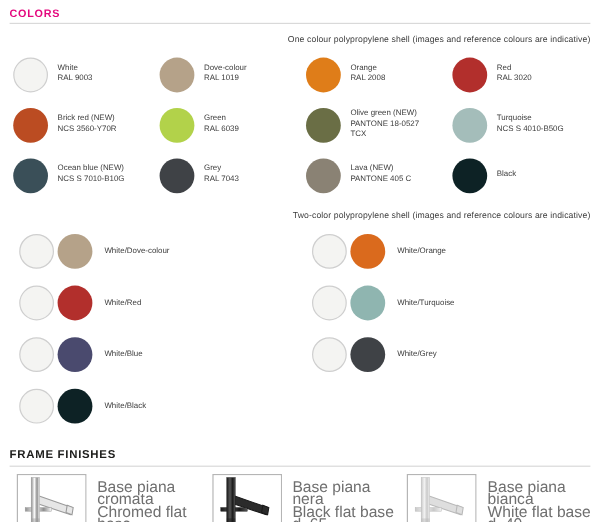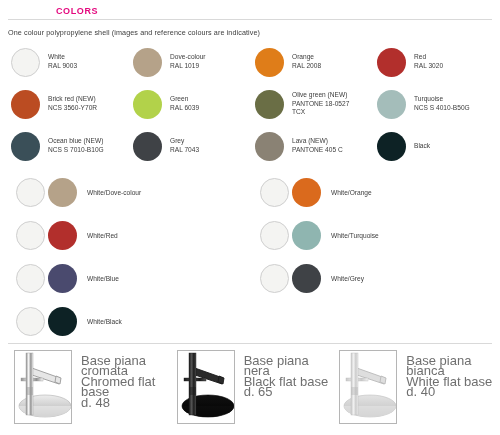--- a/index.html
+++ b/index.html
@@ -16,33 +16,34 @@
     overflow: hidden;
   }
 
   
   .section-head {
     font-size: 9px;
     font-weight: bold;
     letter-spacing: 0.6px;
     padding: 6px 8px 3px 8px;
   }
-  .section-head.colors { color: #e4087e; margin-left: 48px; }
+  .section-head.colors { color: #e4087e; }
   .section-head.frame  { color: #1d1d1b; font-size: 9.5px; }
   .rule {
     height: 1px;
     background: #d9d9d9;
     margin: 0 8px 0 8px;
   }
 
   .subtitle {
     font-size: 7.2px;
     color: #3c3c3c;
     padding: 8px 8px 0 8px;
     letter-spacing: 0.1px;
+    text-align: right;
   }
 
   
   .grid-one {
     display: grid;
     grid-template-columns: repeat(4, 1fr);
     padding: 4px 6px 0 6px;
     row-gap: 0px;
   }
   .swatch-cell {
@@ -190,20 +191,21 @@
         <div class="dot" style="background: rgb(138, 130, 116);"></div>
         <div class="swatch-label">Lava (NEW)
 PANTONE 405 C</div>
       </div>
       <div class="swatch-cell">
         <div class="dot" style="background: rgb(13, 34, 37);"></div>
         <div class="swatch-label">Black</div>
       </div>
     </div>
 
+  <div class="subtitle">Two-color polypropylene shell (images and reference colours are indicative)</div>
 
   <div class="grid-two" id="grid-two">
       <div class="pair-cell">
         <div class="pair-dots">
           <div class="dot light" style="background: rgb(244, 244, 242);"></div>
           <div class="dot" style="background: rgb(181, 162, 137);"></div>
         </div>
         <div class="pair-label">White/Dove-colour</div>
       </div>
       <div class="pair-cell">
@@ -245,20 +247,23 @@
         <div class="pair-dots">
           <div class="dot light" style="background: rgb(244, 244, 242);"></div>
           <div class="dot" style="background: rgb(13, 34, 37);"></div>
         </div>
         <div class="pair-label">White/Black</div>
       </div>
     </div>
 </div>
 
 <div>
+  <div class="frame-head-wrap">
+    <div class="section-head frame">FRAME FINISHES</div>
+  </div>
   <div class="rule"></div>
   <div class="grid-frame" id="grid-frame">
       <div class="frame-cell">
         <div class="frame-img">
   <svg width="58" height="74" viewBox="0 0 58 74" xmlns="http://www.w3.org/2000/svg">
     <defs>
       <linearGradient id="pg-chrome" x1="0" y1="0" x2="1" y2="0">
         <stop offset="0%" stop-color="#8e8e8e"></stop>
         <stop offset="38%" stop-color="#fbfbfb"></stop>
         <stop offset="70%" stop-color="#8e8e8e"></stop>

